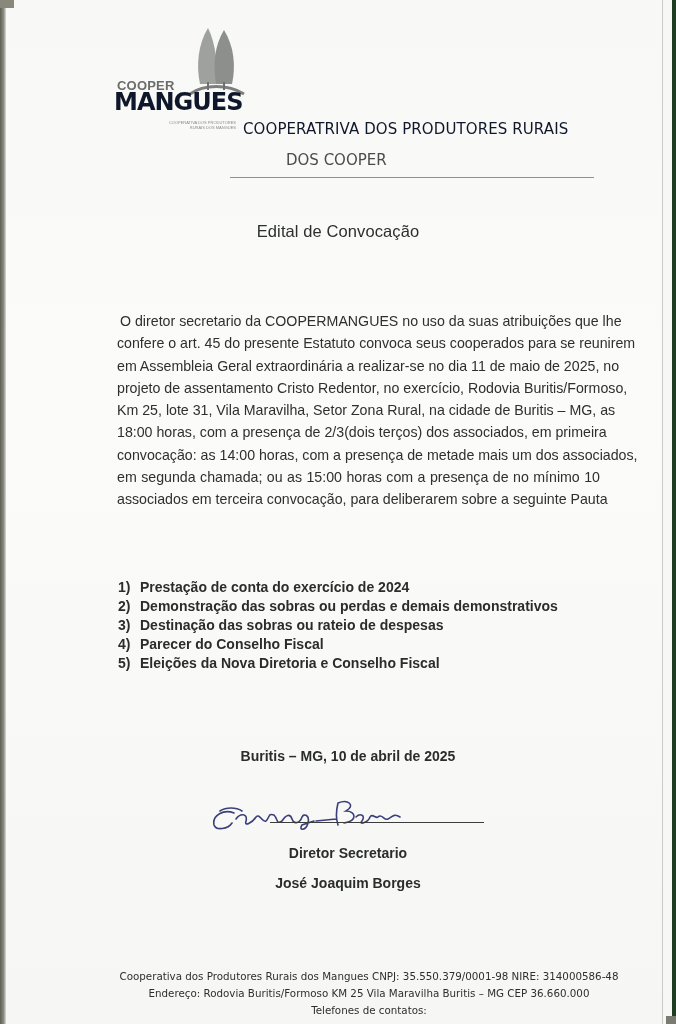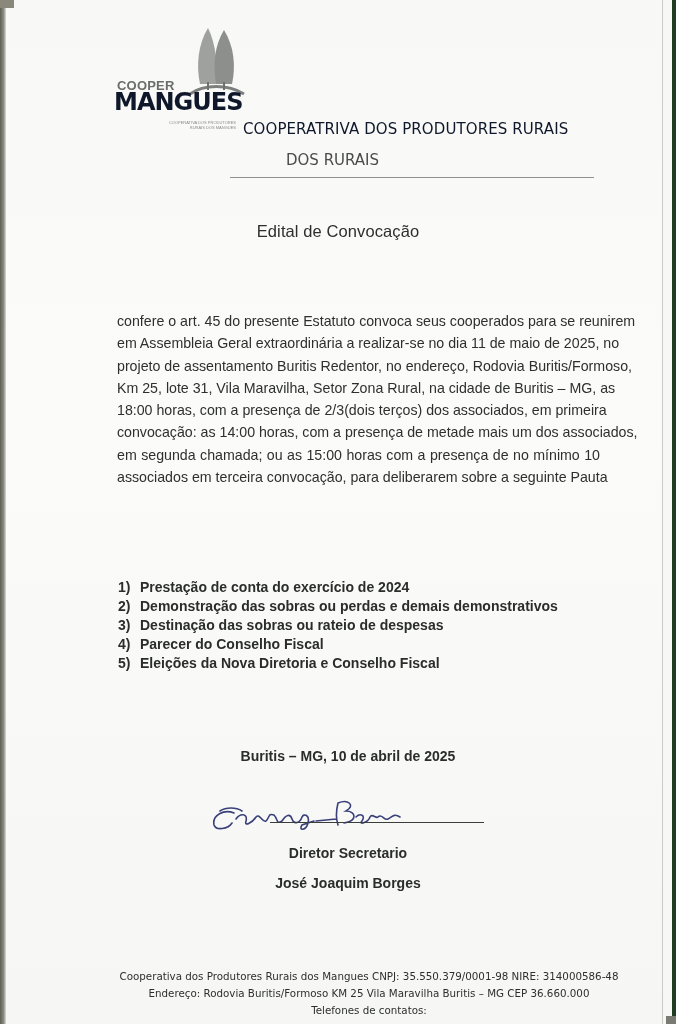--- a/index.html
+++ b/index.html
@@ -142,29 +142,30 @@
     <rect x="37" y="56" width="2" height="8" fill="#6f716e"></rect>
   </svg>
   <div class="logo-cooper">COOPER</div>
   <div class="logo-mangues">MANGUES</div>
   <div class="logo-tagline">
     <div>COOPERATIVA DOS PRODUTORES</div>
     <div>RURAIS DOS MANGUES</div>
   </div>
 
   <div class="org-name">COOPERATRIVA DOS PRODUTORES RURAIS</div>
-  <div class="org-name-2">DOS RURAIS</div>
+  <div class="org-name-2">DOS COOPER</div>
   <div class="header-rule"></div>
 
   <div class="doc-title">Edital de Convocação</div>
 
   <div class="body-text">
+    <span class="body-line" style="padding-left:3px;">O diretor secretario da COOPERMANGUES no uso da suas atribuições que lhe</span>
     <span class="body-line">confere o art. 45 do presente Estatuto convoca seus cooperados para se reunirem</span>
     <span class="body-line">em Assembleia Geral extraordinária a realizar-se no dia 11 de maio de 2025, no</span>
-    <span class="body-line">projeto de assentamento Buritis Redentor, no endereço, Rodovia Buritis/Formoso,</span>
+    <span class="body-line">projeto de assentamento Cristo Redentor, no exercício, Rodovia Buritis/Formoso,</span>
     <span class="body-line">Km 25, lote 31, Vila Maravilha, Setor Zona Rural, na cidade de Buritis – MG, as</span>
     <span class="body-line">18:00 horas, com a presença de 2/3(dois terços) dos associados, em primeira</span>
     <span class="body-line">convocação: as 14:00 horas, com a presença de metade mais um dos associados,</span>
     <span class="body-line">em segunda chamada;  ou as 15:00 horas com a presença de no mínimo 10</span>
     <span class="body-line last">associados em terceira convocação, para deliberarem sobre a seguinte Pauta</span>
   </div>
 
   <ul class="agenda">
     <li>
       <span class="num">1)</span>

